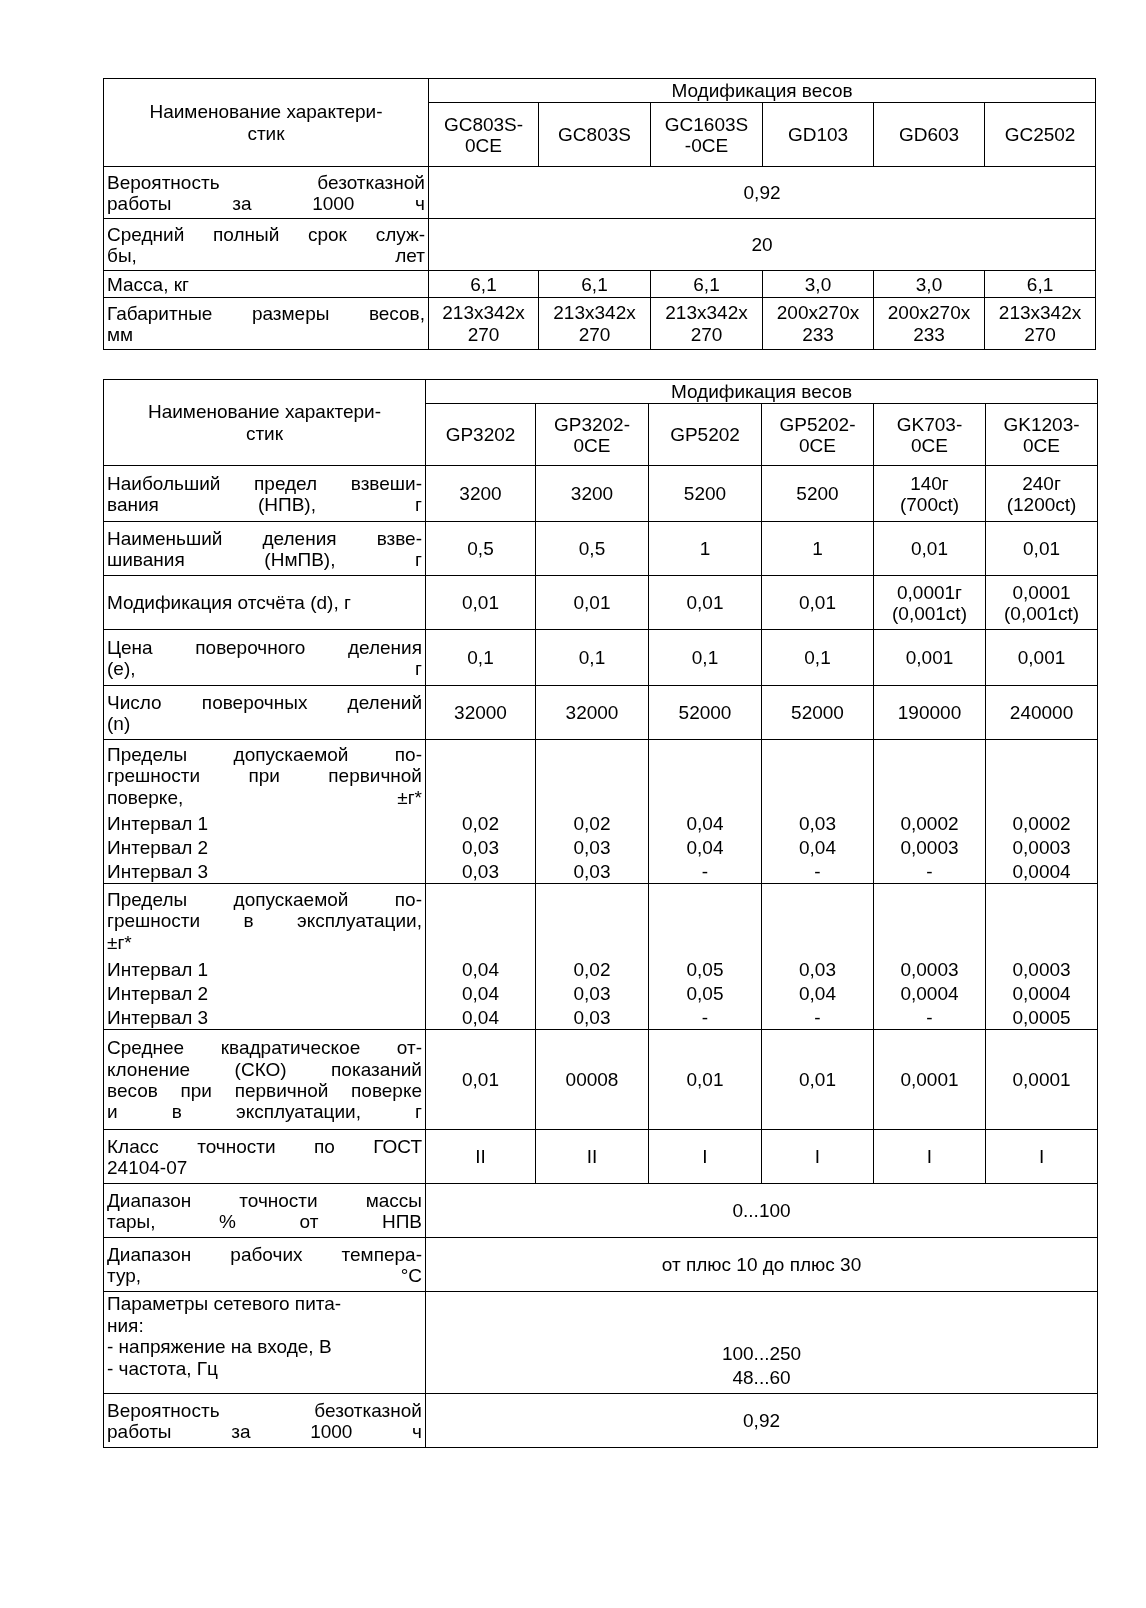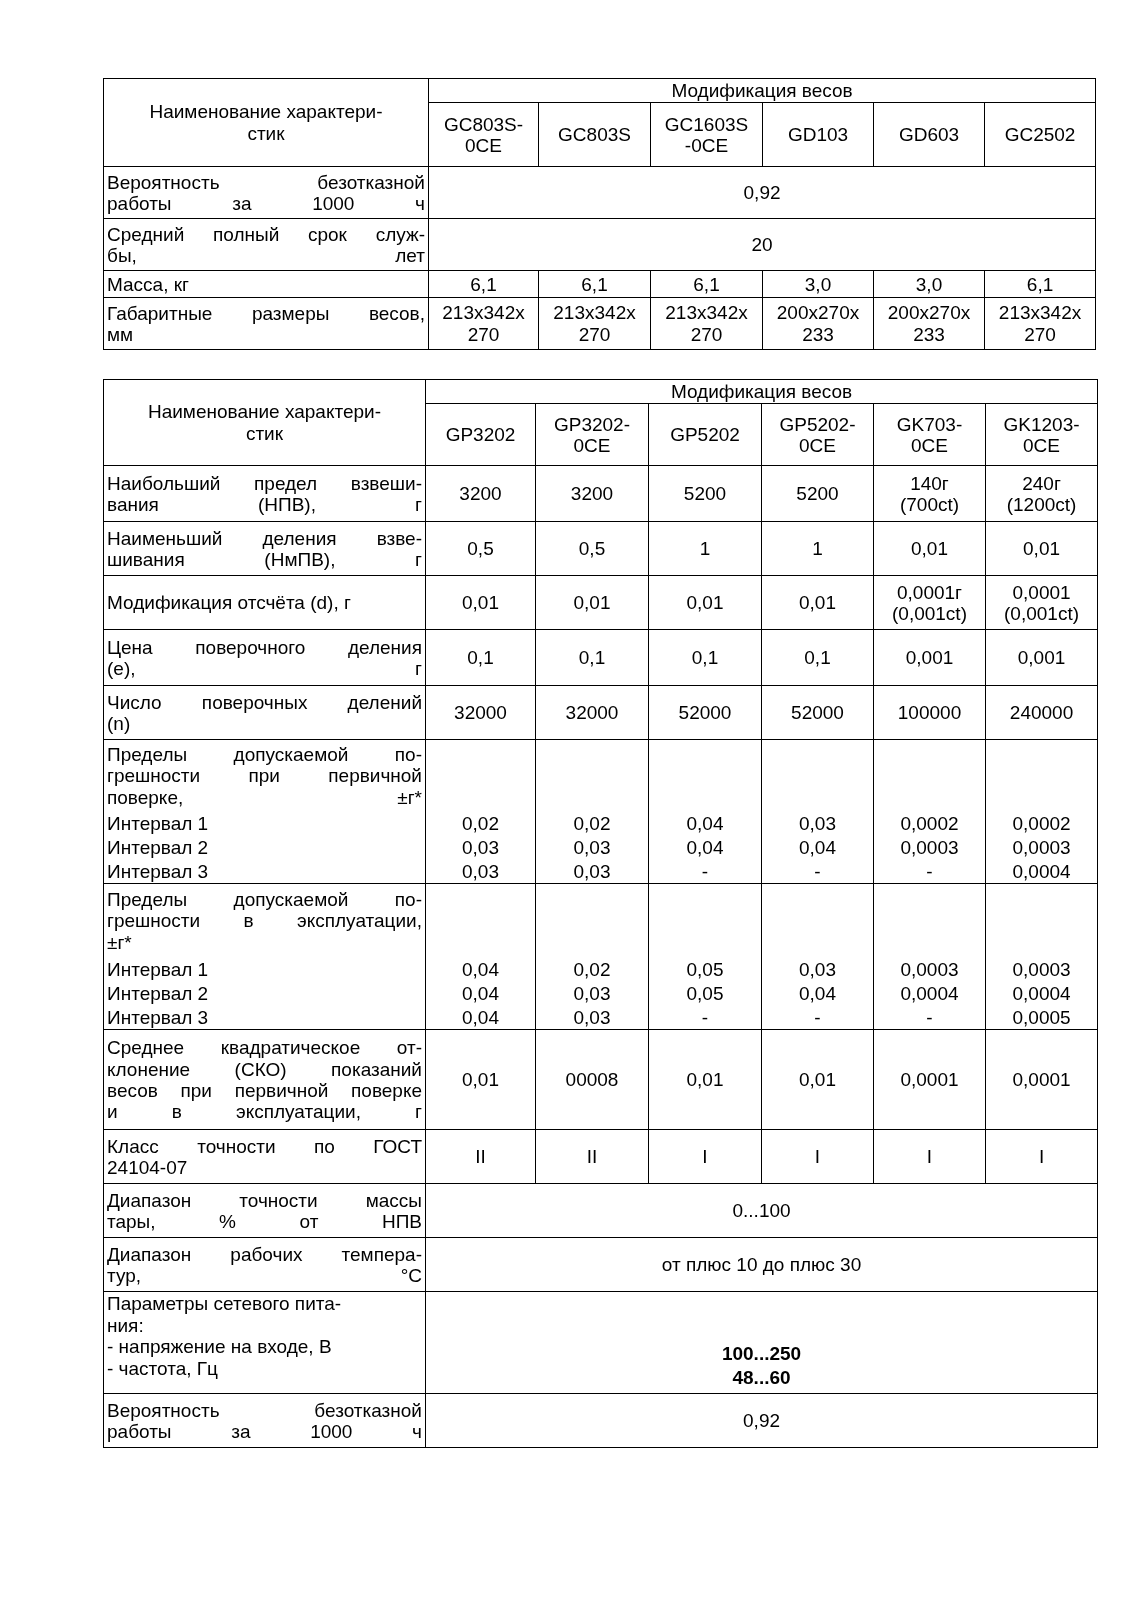--- a/index.html
+++ b/index.html
@@ -213,21 +213,21 @@
         <td class="val">0,001</td>
       </tr>
 
       <tr style="height:54px">
         <td class="rowlabel stack">Число  поверочных  делений
 (n)</td>
         <td class="val">32000</td>
         <td class="val">32000</td>
         <td class="val">52000</td>
         <td class="val">52000</td>
-        <td class="val">100000</td>
+        <td class="val">190000</td>
         <td class="val">240000</td>
       </tr>
 
       <tr style="height:72px">
         <td class="rowlabel stack" style="border-bottom:none;">Пределы    допускаемой    по-
 грешности    при    первичной
 поверке, ±г*</td>
         <td style="border-bottom:none;"></td>
         <td style="border-bottom:none;"></td>
         <td style="border-bottom:none;"></td>
@@ -336,21 +336,21 @@
         <td class="rowlabel stack">Диапазон рабочих темпера-
 тур, °С</td>
         <td class="span-all" colspan="6">от плюс 10 до плюс 30</td>
       </tr>
 
       <tr style="height:102px">
         <td class="rowlabel nojust stack" style="vertical-align:top;">Параметры   сетевого   пита-
 ния:
    -   напряжение на входе, В
    -   частота, Гц</td>
-        <td class="span-all stack" colspan="6" style="vertical-align:top;line-height:1.28;font-weight:bold;">
+        <td class="span-all stack" colspan="6" style="vertical-align:top;line-height:1.28;">
 
 100...250
 48...60</td>
       </tr>
 
       <tr style="height:54px">
         <td class="rowlabel stack">Вероятность      безотказной
 работы за 1000 ч</td>
         <td class="span-all" colspan="6">0,92</td>
       </tr>

